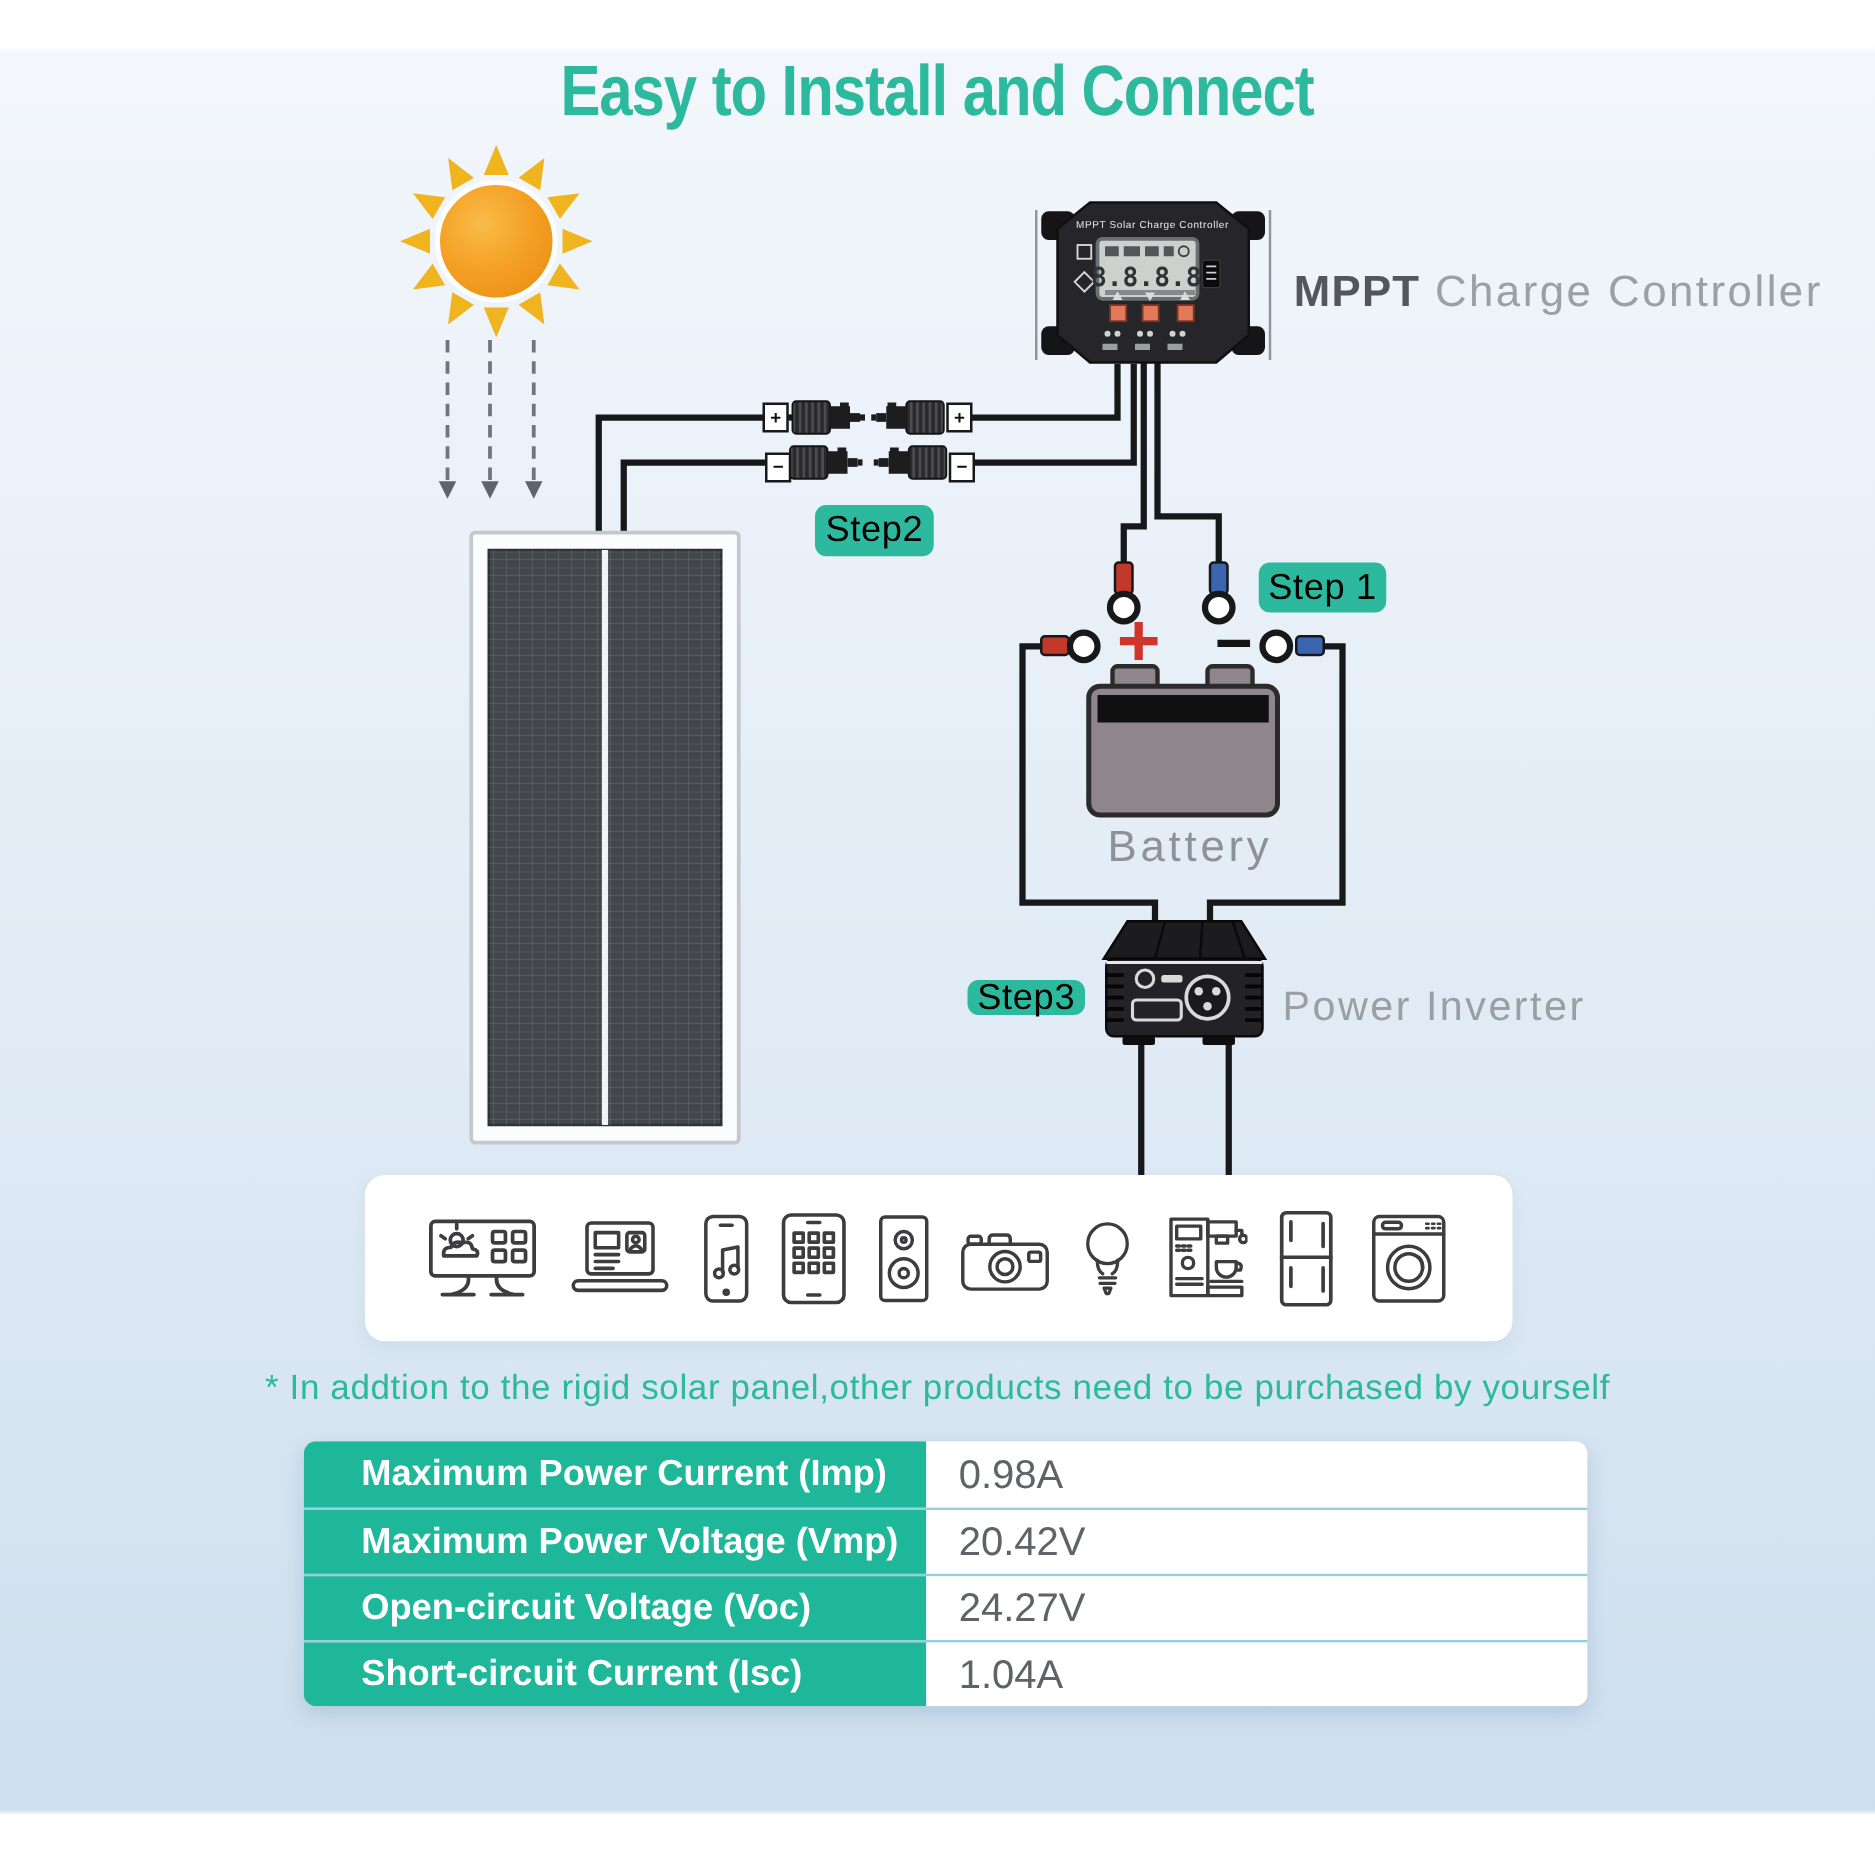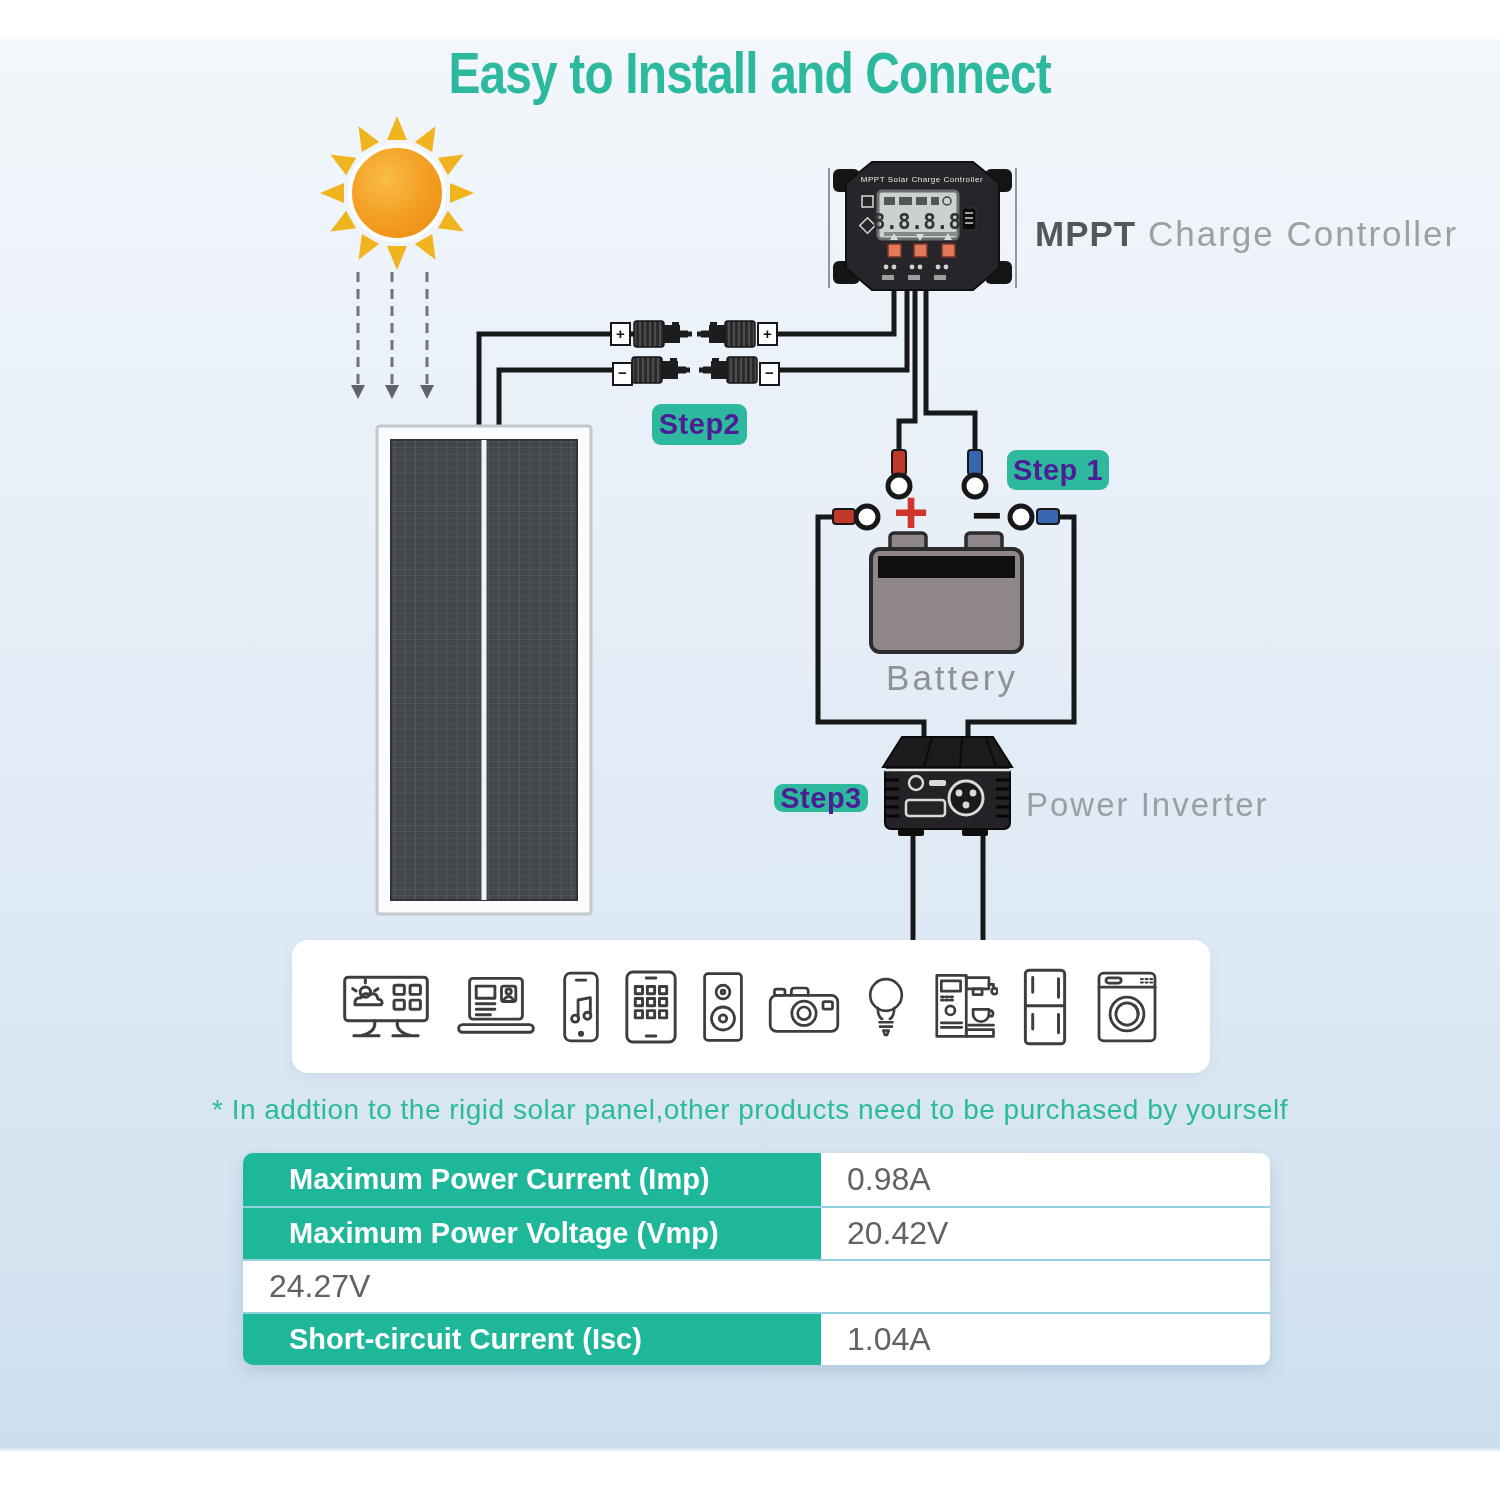--- a/index.html
+++ b/index.html
@@ -15,22 +15,22 @@
     background:linear-gradient(180deg,#ffffff 0px,#ffffff 36px,#f3f7fc 42px,
                #e9f0f8 460px,#dde9f4 950px,#cddfee 1448px,#ffffff 1452px,#ffffff 1500px);
   }
   
   .title-wrap{position:absolute;top:40px;left:0;right:0;text-align:center;}
   .title{display:inline-block;font-size:57px;font-weight:700;color:var(--accent);
          letter-spacing:-1px;transform:scaleX(.84);transform-origin:center;}
   
   svg.diagram{position:absolute;left:0;top:0;width:1500px;height:1500px;}
   
-  .badge{position:absolute;background:var(--accent);color:#4c1d95;border-radius:9px;
-         font-size:29px;font-weight:700;display:flex;align-items:center;justify-content:center;
+  .badge{position:absolute;background:var(--accent);color:#000000;border-radius:9px;
+         font-size:29px;font-weight:400;display:flex;align-items:center;justify-content:center;
          letter-spacing:.5px;}
   
   .dev-label{position:absolute;color:var(--gray-label);letter-spacing:2px;white-space:nowrap;}
   .ctl-label{left:1035px;top:214px;font-size:35px;}
   .ctl-label .strong{color:#53575c;font-weight:700;letter-spacing:1px;}
   .bat-label{left:852px;top:658px;width:200px;text-align:center;font-size:35px;color:#8e9296;letter-spacing:3px;}
   .inv-label{left:1026px;top:786px;font-size:33px;color:#9b9fa3;}
   
   .bat-plus{position:absolute;left:883px;top:483px;width:56px;text-align:center;
             font-size:60px;font-weight:700;color:#d0342a;line-height:60px;}
@@ -43,21 +43,21 @@
   .app-icon{color:#3d3d3f;display:flex;align-items:center;justify-content:center;}
   .app-icon svg{display:block;}
   
   .note{position:absolute;top:1094px;left:0;right:0;text-align:center;
         font-size:28px;color:var(--accent);letter-spacing:.5px;}
   
   .spec-table{position:absolute;left:243px;top:1153px;width:1027px;border-radius:10px;overflow:hidden;
               box-shadow:0 6px 16px rgba(110,145,180,.30);}
   .spec-row{display:flex;height:53px;}
   .spec-row + .spec-row{border-top:2px solid rgba(95,193,208,.55);}
-  .spec-label{width:578px;background:var(--table-teal);color:#fff;font-weight:700;font-size:29px;
+  .spec-label{width:498px;background:var(--table-teal);color:#fff;font-weight:700;font-size:29px;
               display:flex;align-items:center;padding-left:46px;}
   .spec-value{flex:1;background:#fff;color:#5f6368;font-size:32px;
               display:flex;align-items:center;padding-left:26px;}
 </style>
 </head>
 <body>
 
 <div class="stage">
 
   <svg class="diagram" viewBox="0 0 1500 1500">
@@ -368,20 +368,21 @@
   <div class="spec-table">
     <div class="spec-row">
       <div class="spec-label">Maximum Power Current (Imp)</div>
       <div class="spec-value">0.98A</div>
     </div>
     <div class="spec-row">
       <div class="spec-label">Maximum Power Voltage (Vmp)</div>
       <div class="spec-value">20.42V</div>
     </div>
     <div class="spec-row">
+      <div class="spec-label">Open-circuit Voltage (Voc)</div>
       <div class="spec-value">24.27V</div>
     </div>
     <div class="spec-row">
       <div class="spec-label">Short-circuit Current (Isc)</div>
       <div class="spec-value">1.04A</div>
     </div>
   </div>
 
 </div>
 

